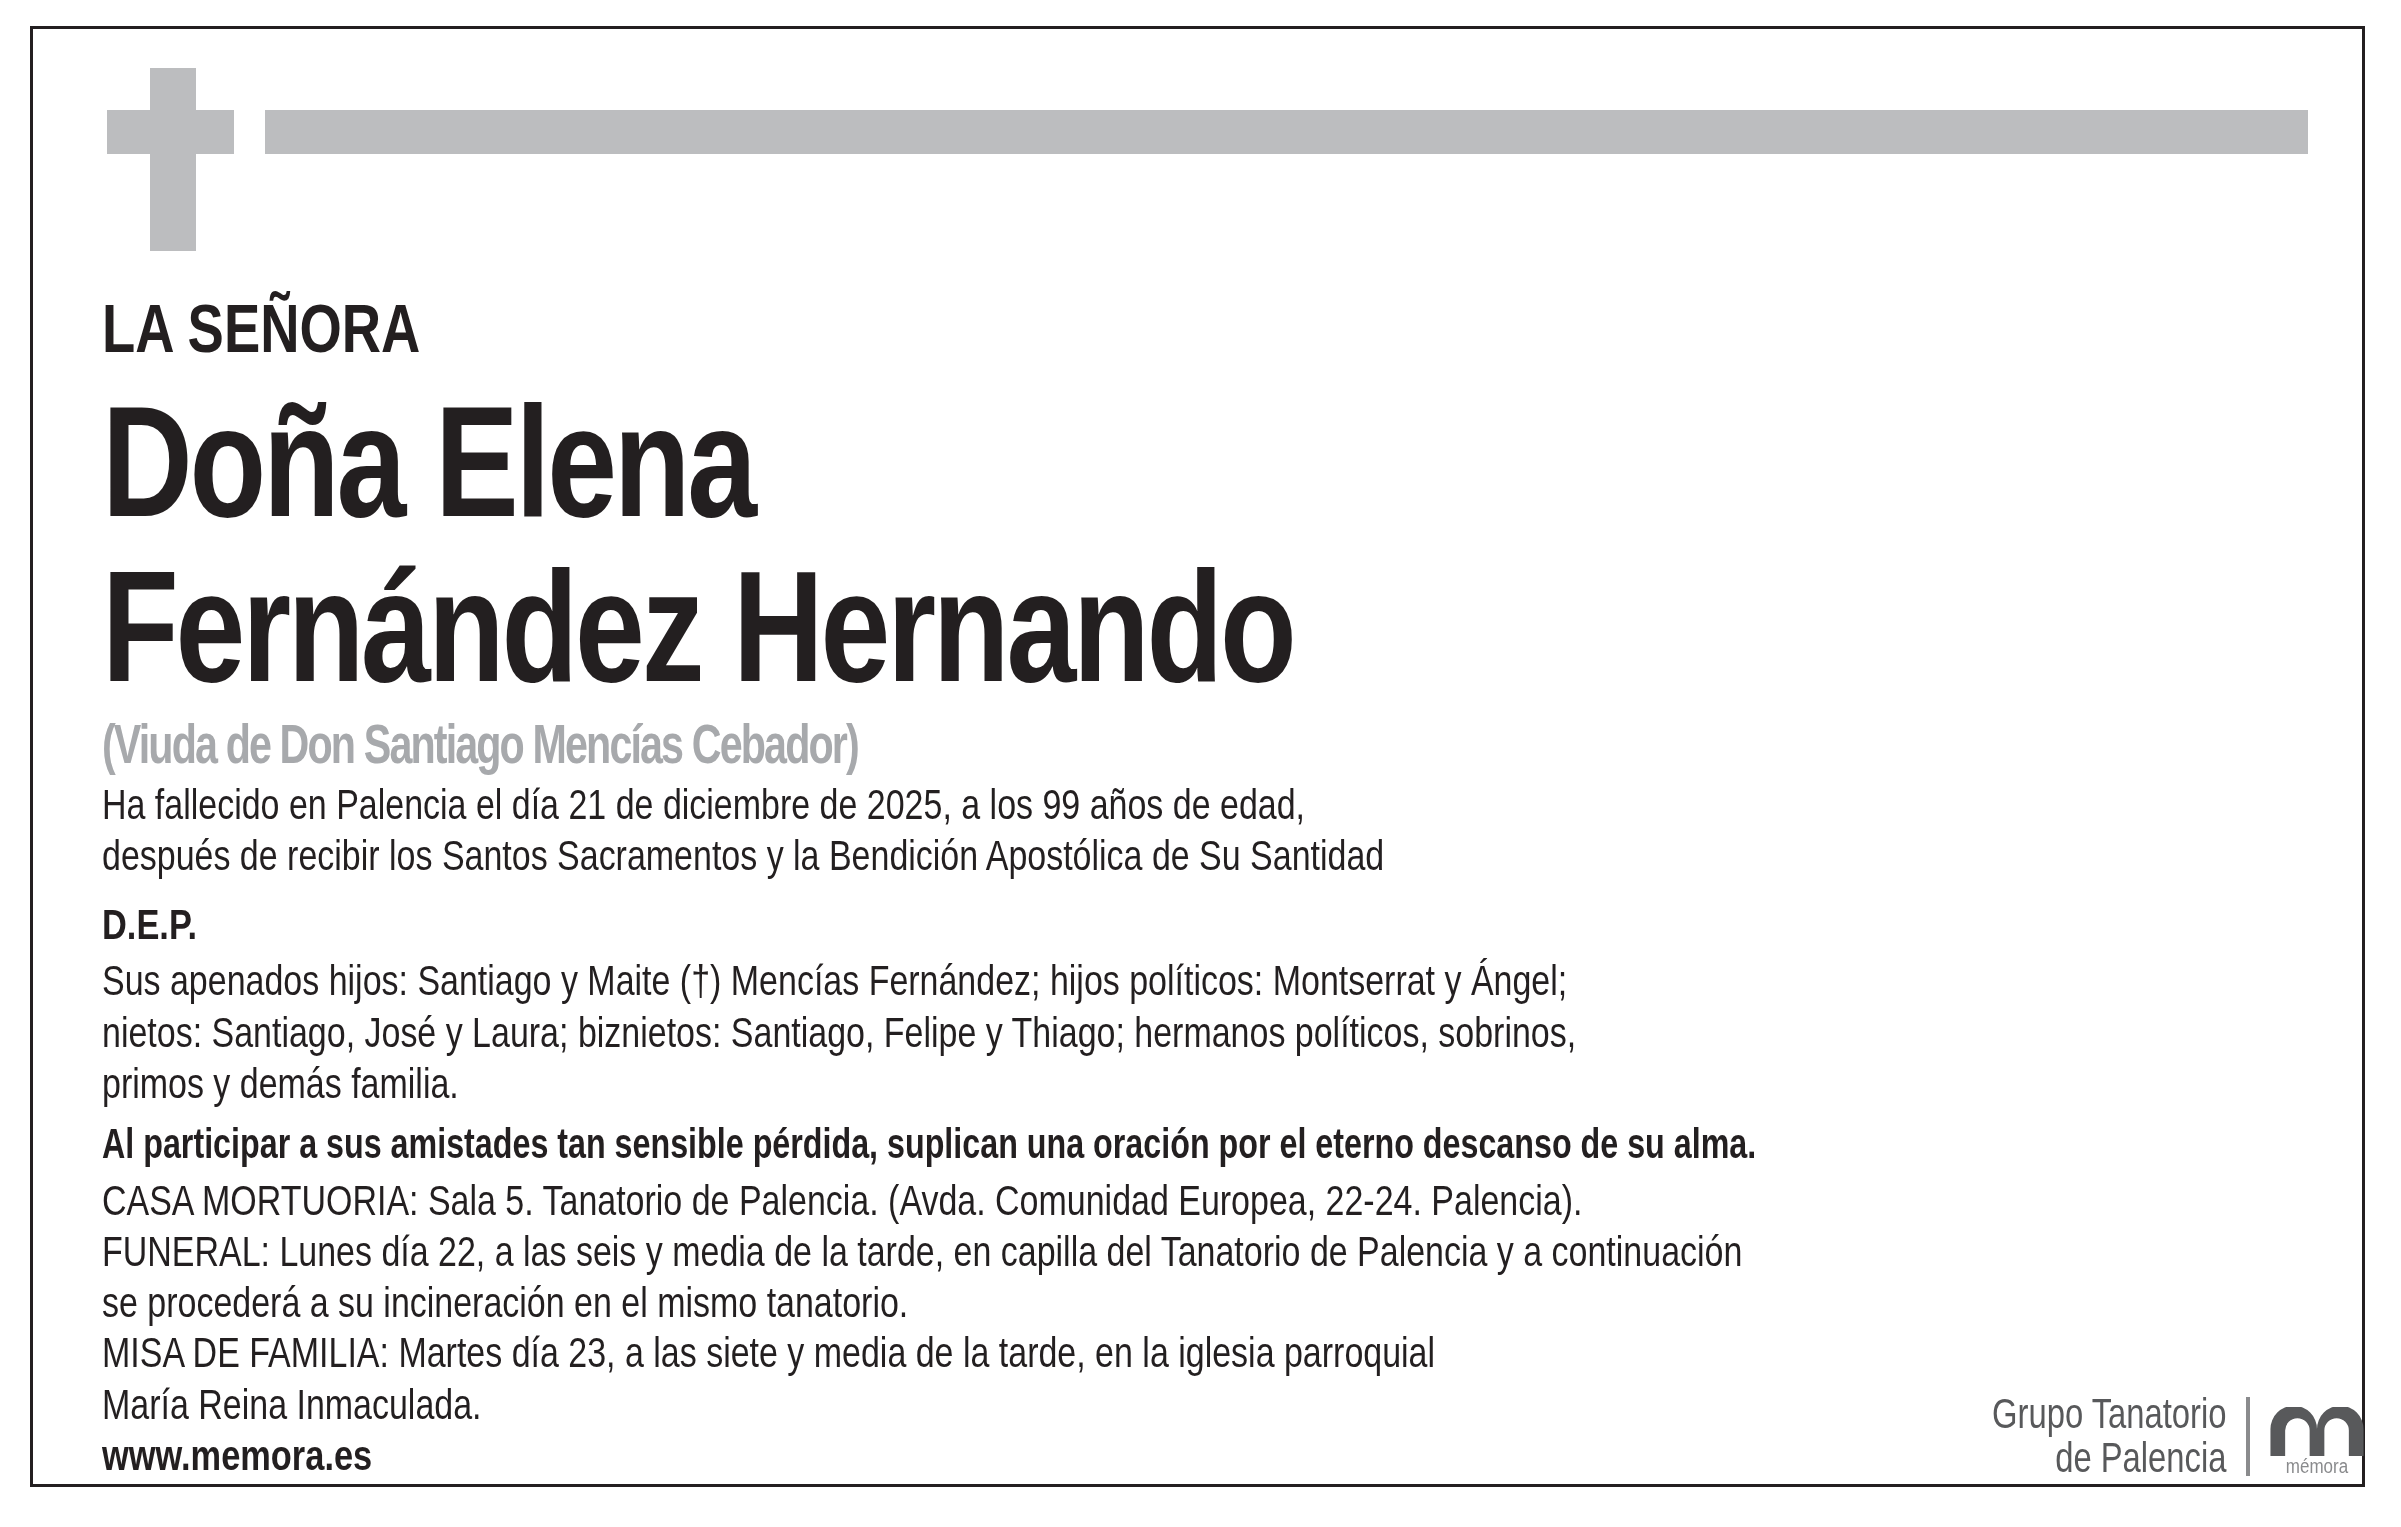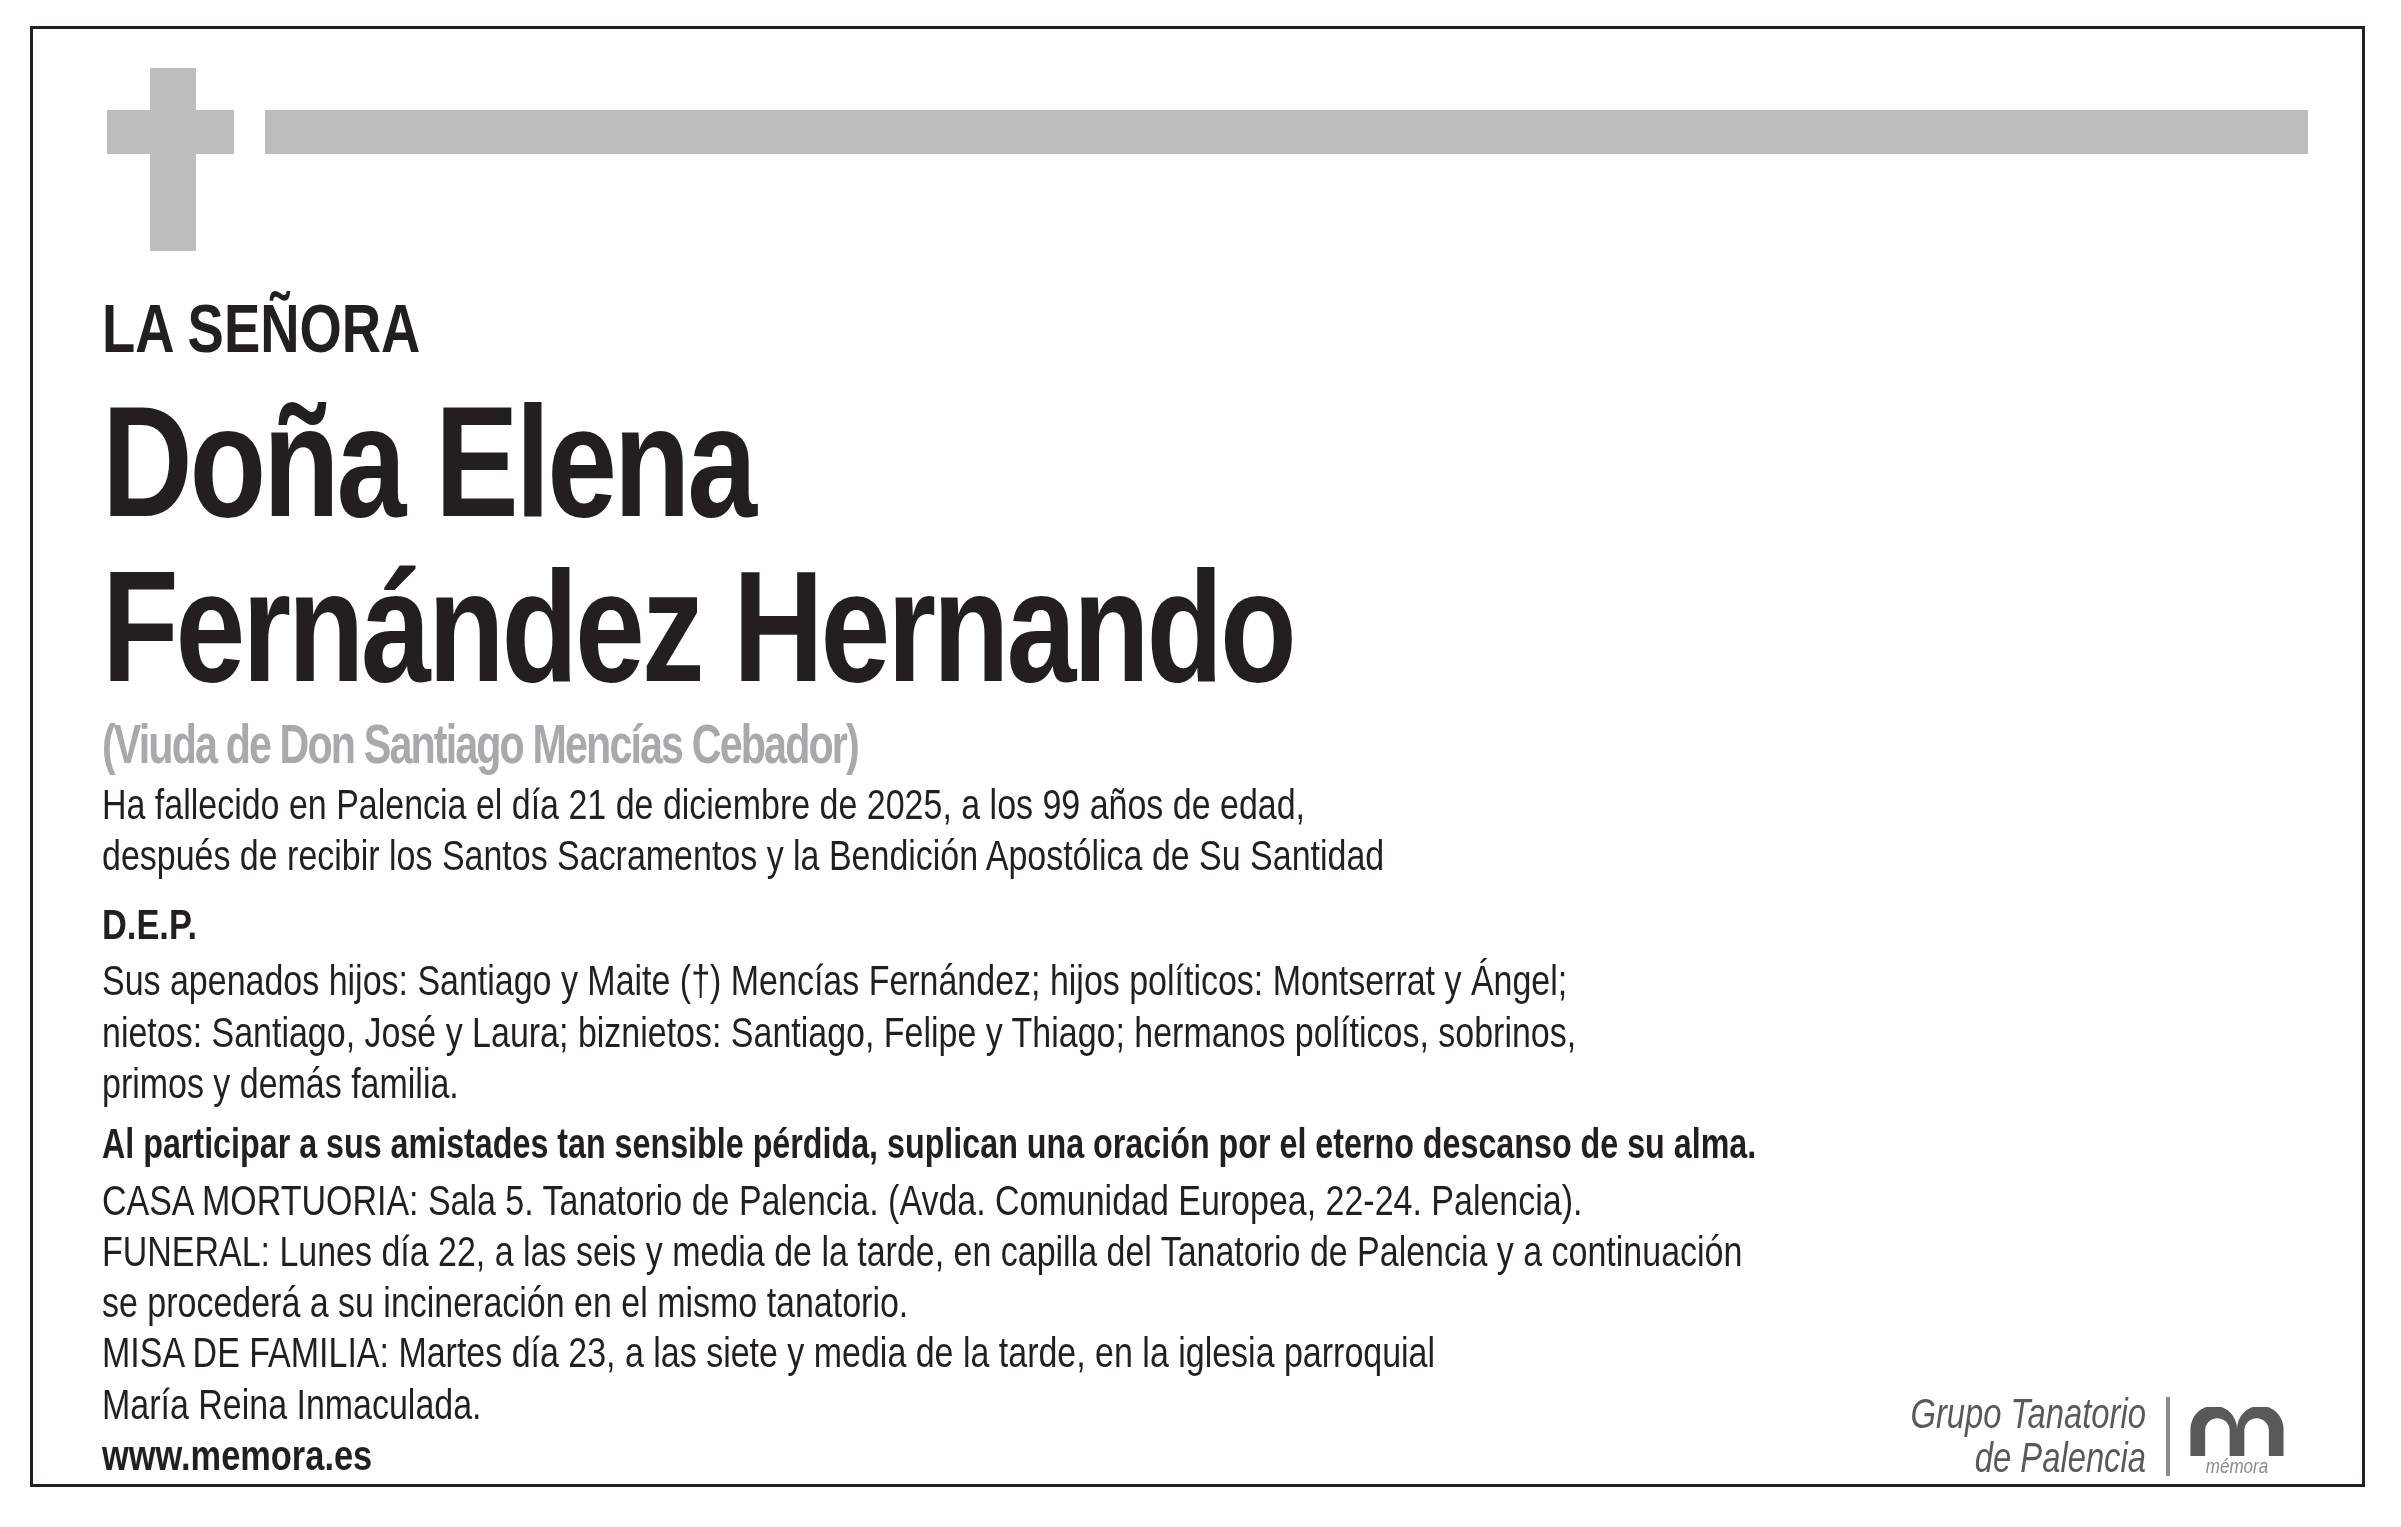--- a/index.html
+++ b/index.html
@@ -11,21 +11,21 @@
   .cross-h { position: absolute; left: 107px; top: 110px; width: 127px; height: 44px; background: #bcbdbf; }
   .top-bar { position: absolute; left: 265px; top: 110px; width: 2043px; height: 44px; background: #bcbdbf; }
 
   .line { position: absolute; left: 102px; white-space: nowrap; transform-origin: 0 100%; }
   .title-pre { font-weight: bold; font-size: 68px; line-height: 1; }
   .name { font-weight: bold; font-size: 157px; line-height: 1; letter-spacing: -4px; }
   .subtitle { font-weight: bold; font-size: 55px; line-height: 1; color: #a7a9ac; letter-spacing: -2.5px; }
   .body { font-size: 43px; line-height: 1; }
   .bold { font-weight: bold; }
 
-  .logo { position: absolute; left: 1815px; top: 1392px; width: 494px; height: 89px; font-style: italic; }
+  .logo { position: absolute; left: 1895px; top: 1392px; width: 494px; height: 89px; }
   .logo-text { position: absolute; right: 163px; top: 0; text-align: right; color: #58595b;
                font-size: 42px; line-height: 44px; transform: scaleX(0.78); transform-origin: 100% 0; white-space: nowrap; }
   .logo-divider { position: absolute; left: 351px; top: 5px; width: 3.5px; height: 79px; background: #8a8b8d; }
   .logo-mark { position: absolute; left: 375px; top: 15px; width: 94px; height: 49px; }
   .logo-mark-text { position: absolute; left: 374px; top: 63px; width: 96px; text-align: center;
                     font-size: 20px; line-height: 22px; color: #8a8b8d; transform: scaleX(0.85); }
 </style>
 </head>
 <body>
 

